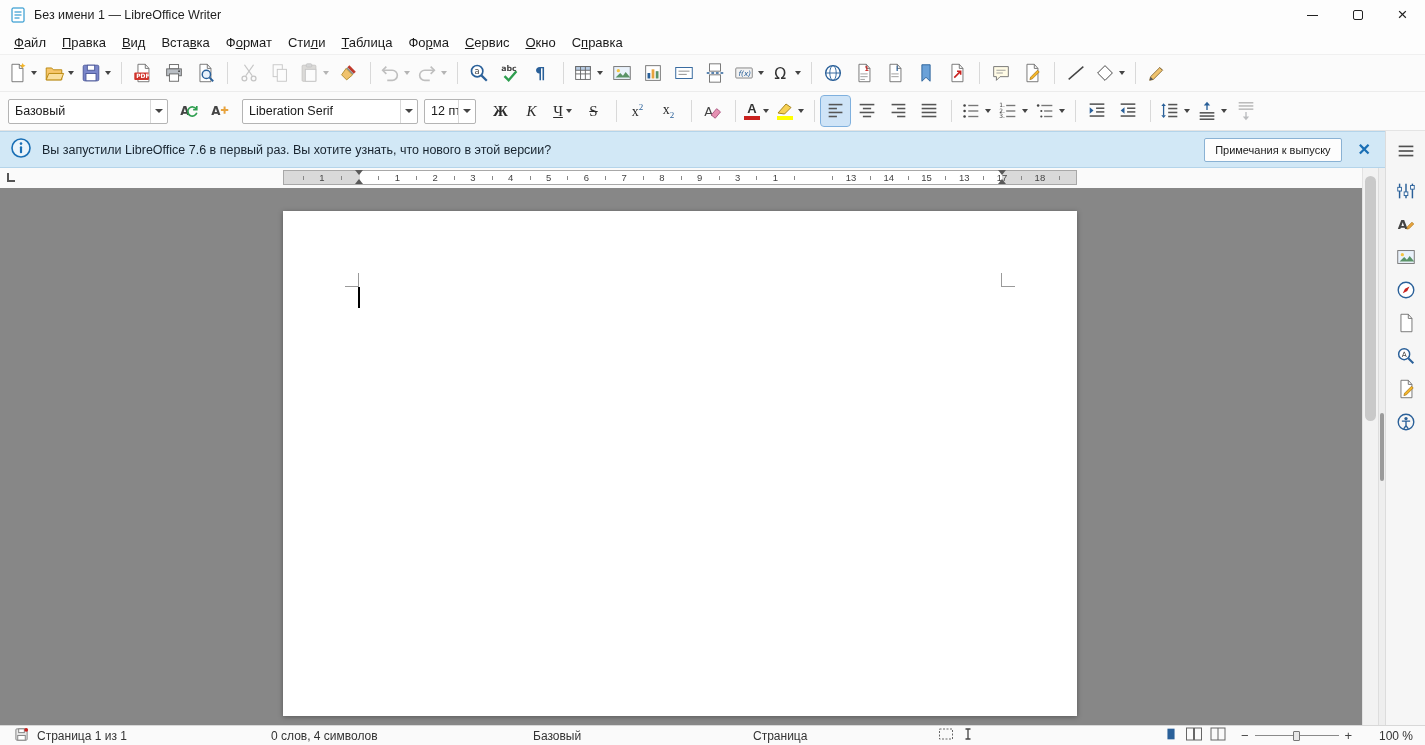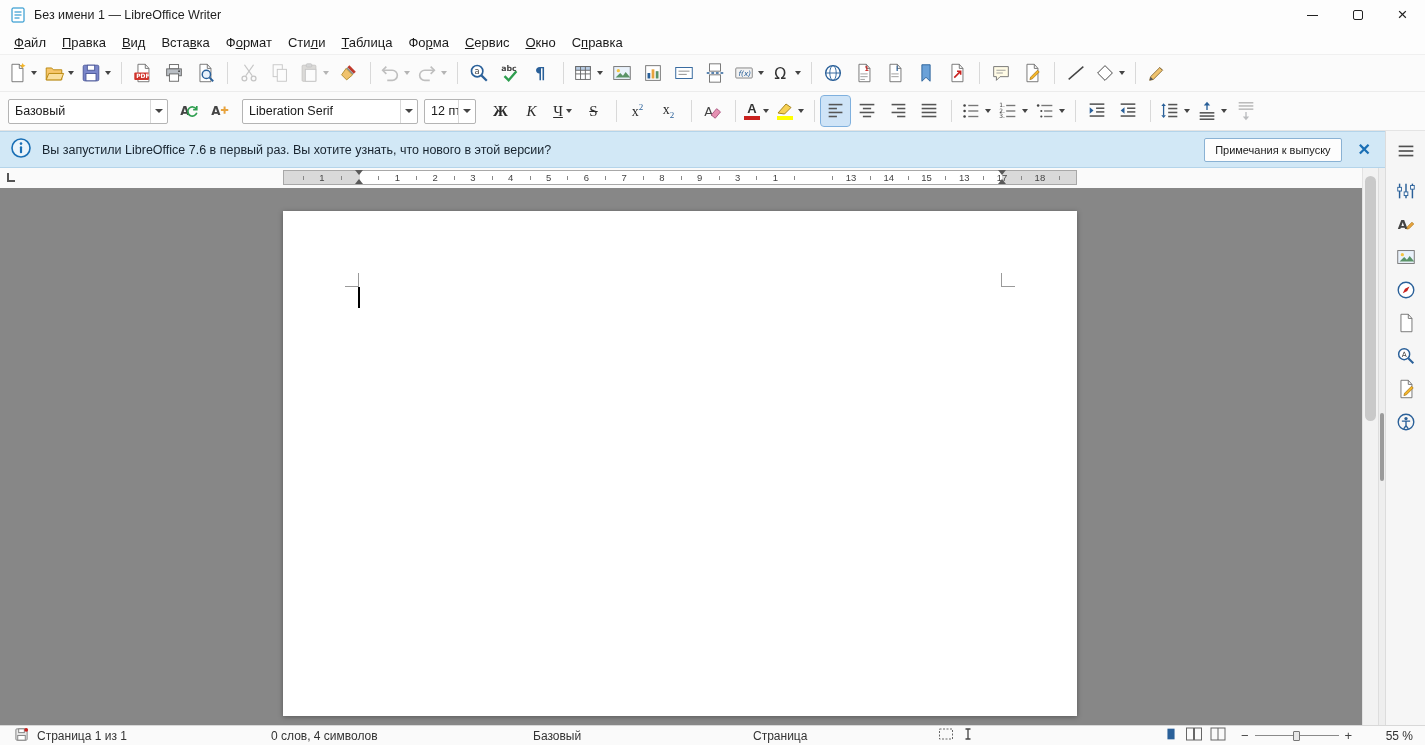--- a/index.html
+++ b/index.html
@@ -932,17 +932,17 @@
     <div class="sb-cell sb-zoom">
       <span class="zbtn">−</span>
       <span class="zoom-track">
         <span class="zoom-line"></span>
         <span class="zoom-mid"></span>
         <span class="zoom-thumb"></span>
       </span>
       <span class="zbtn">+</span>
     </div>
     <div class="sb-cell sb-zoomtext">
-        <span>55 %</span>
+        <span>100 %</span>
       </div>
   </div>
 
 </div>
 
 </body></html>

